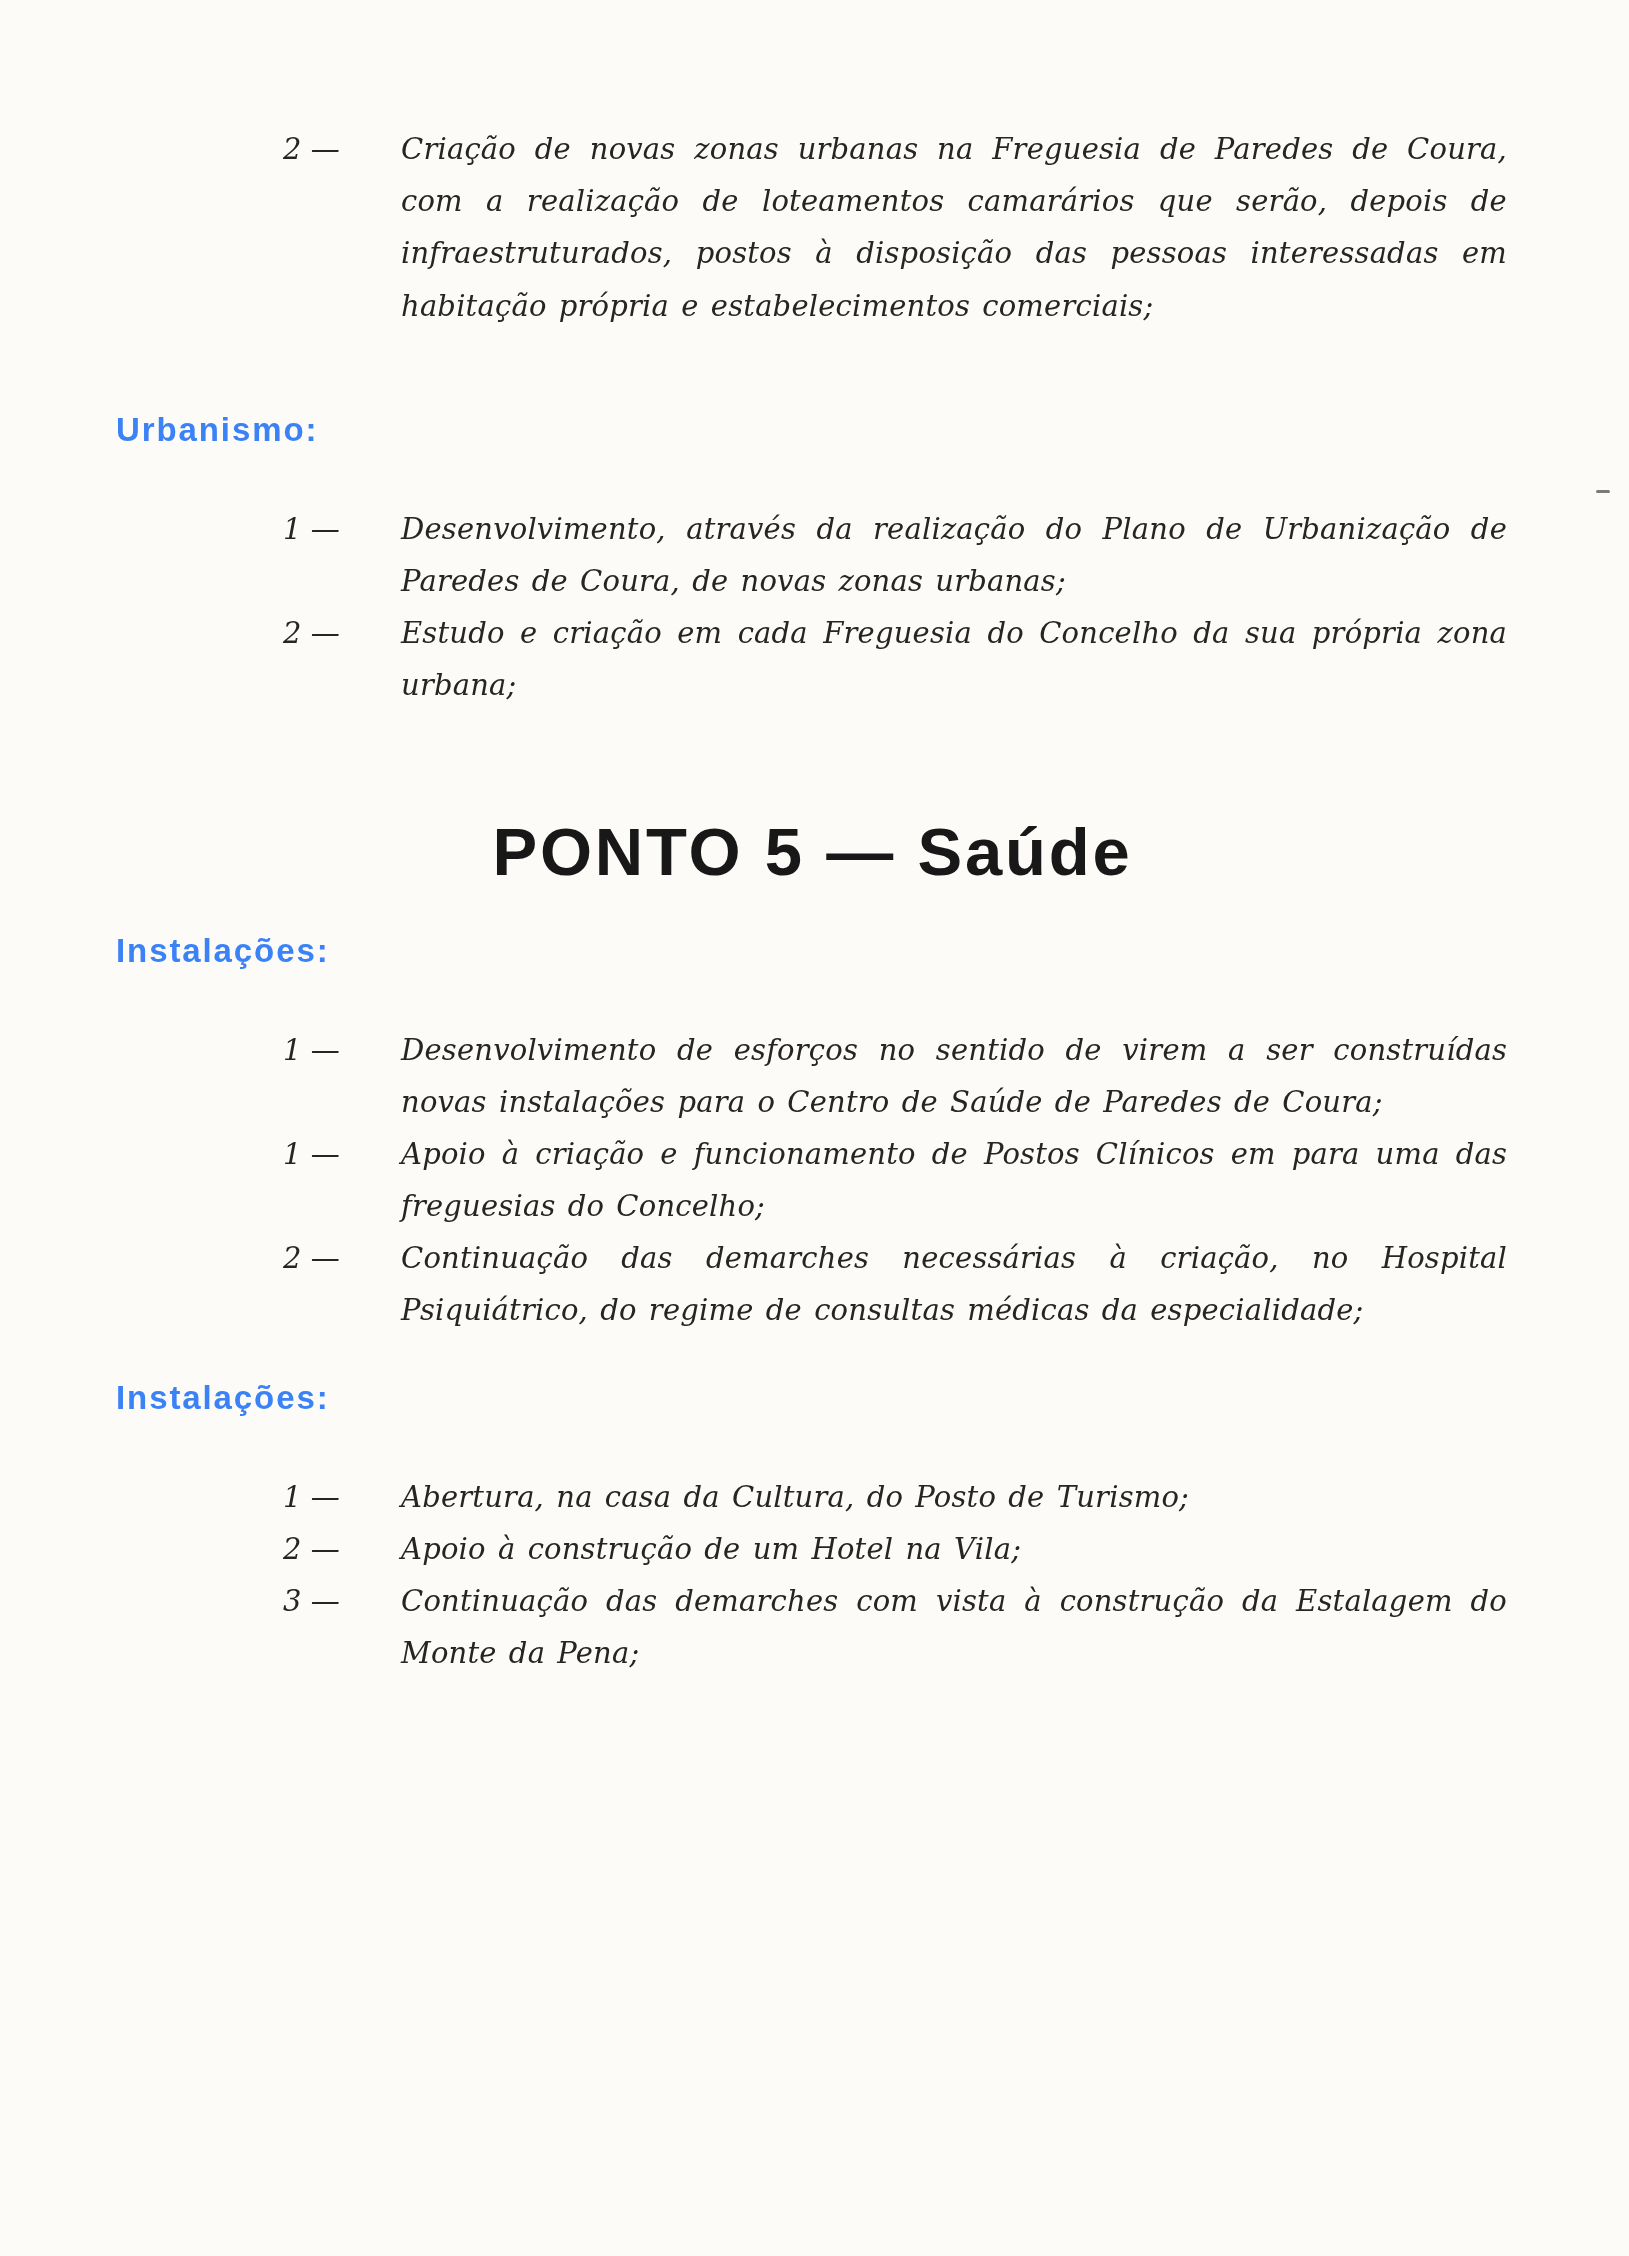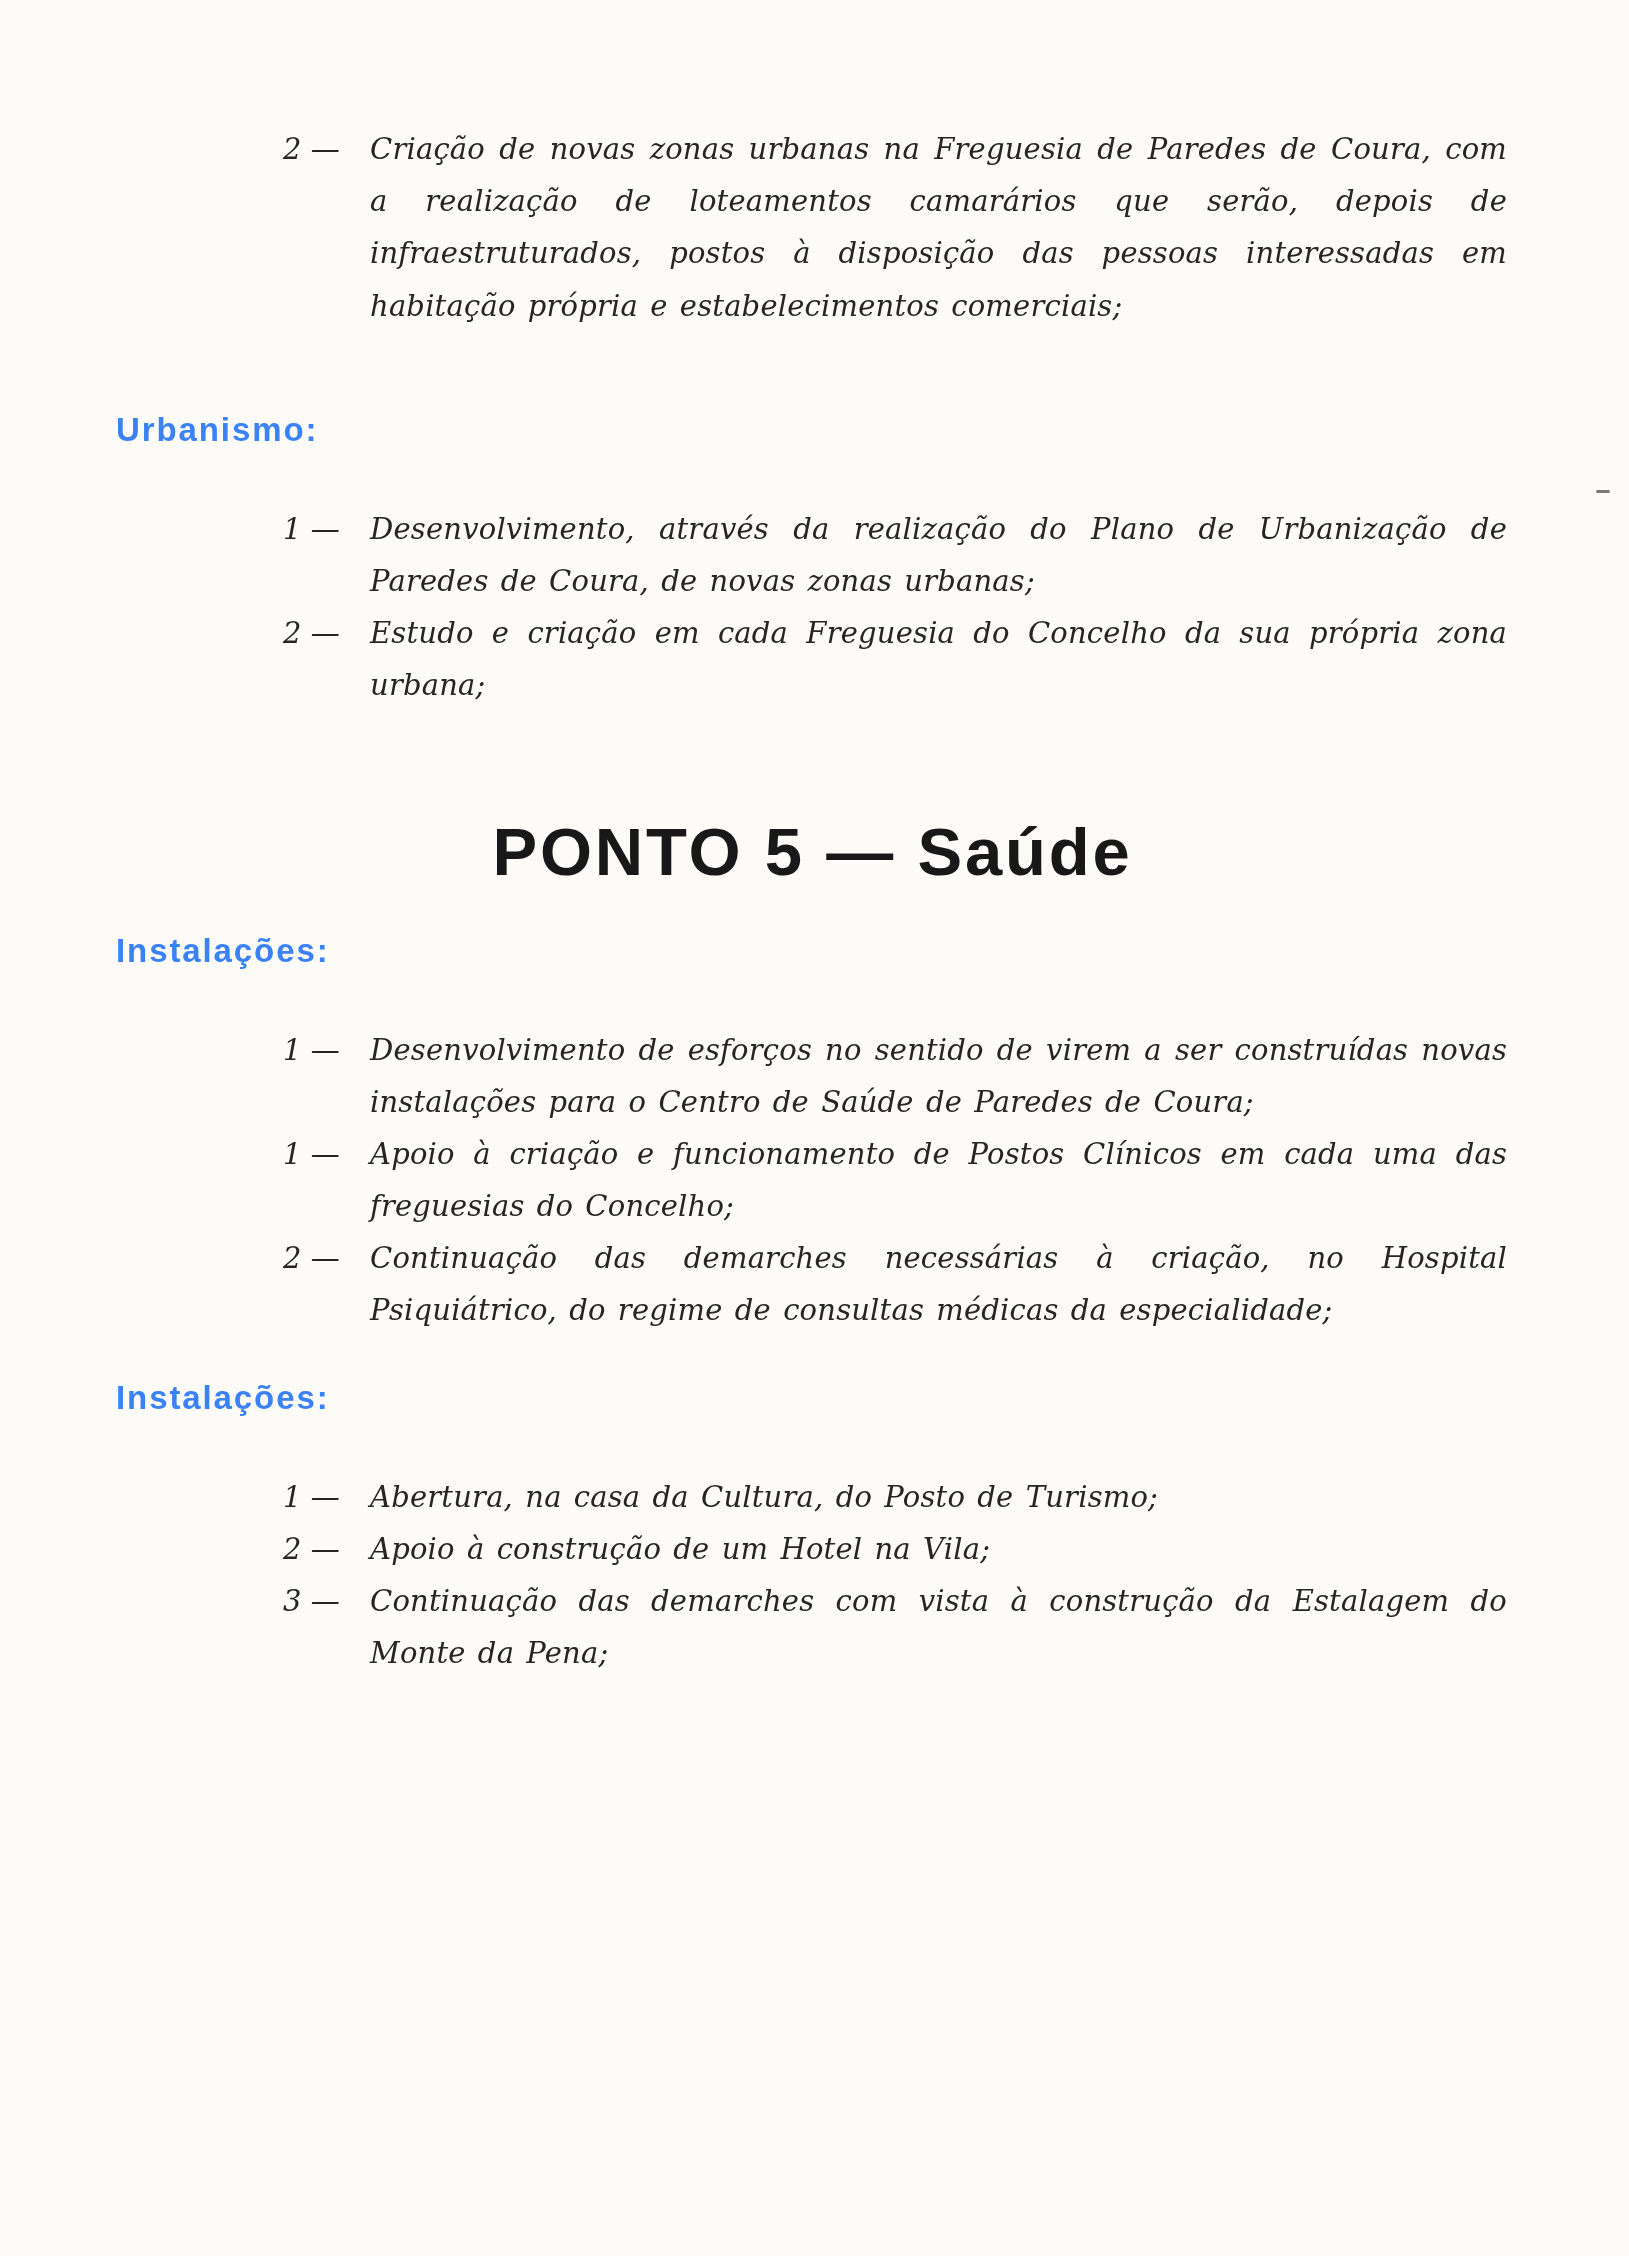--- a/index.html
+++ b/index.html
@@ -32,20 +32,21 @@
   .item-num {
     flex: 0 0 87px;
     width: 87px;
     white-space: nowrap;
   }
   .item-text {
     flex: 1;
     text-align: justify;
     word-spacing: 2.8px;
     letter-spacing: 0.2px;
+    margin-left: 31px;
   }
   .section-heading {
     font-family: "Liberation Sans", sans-serif;
     font-weight: 700;
     font-size: 33px;
     letter-spacing: 1.9px;
     color: #3b82f6;
     margin-top: 79px;
   }
   .section-heading.after-ponto { margin-top: 42px; }
@@ -100,21 +101,21 @@
     <div class="list">
       <div class="list-item">
         <span class="item-num">1 —</span>
         <span class="item-text">Desenvolvimento de esforços no sentido de virem a ser construídas novas instalações para o Centro de Saúde de Paredes de Coura;</span>
       </div>
     </div>
 
     <div class="list">
       <div class="list-item">
         <span class="item-num">1 —</span>
-        <span class="item-text">Apoio à criação e funcionamento de Postos Clínicos em cada uma das freguesias do Concelho;</span>
+        <span class="item-text">Apoio à criação e funcionamento de Postos Clínicos em para uma das freguesias do Concelho;</span>
       </div>
       <div class="list-item">
         <span class="item-num">2 —</span>
         <span class="item-text">Continuação das demarches necessárias à criação, no Hospital Psiquiátrico, do regime de consultas médicas da especialidade;</span>
       </div>
     </div>
 
 
     <h2 class="section-heading after-ponto">Instalações:</h2>
     <div class="list">

